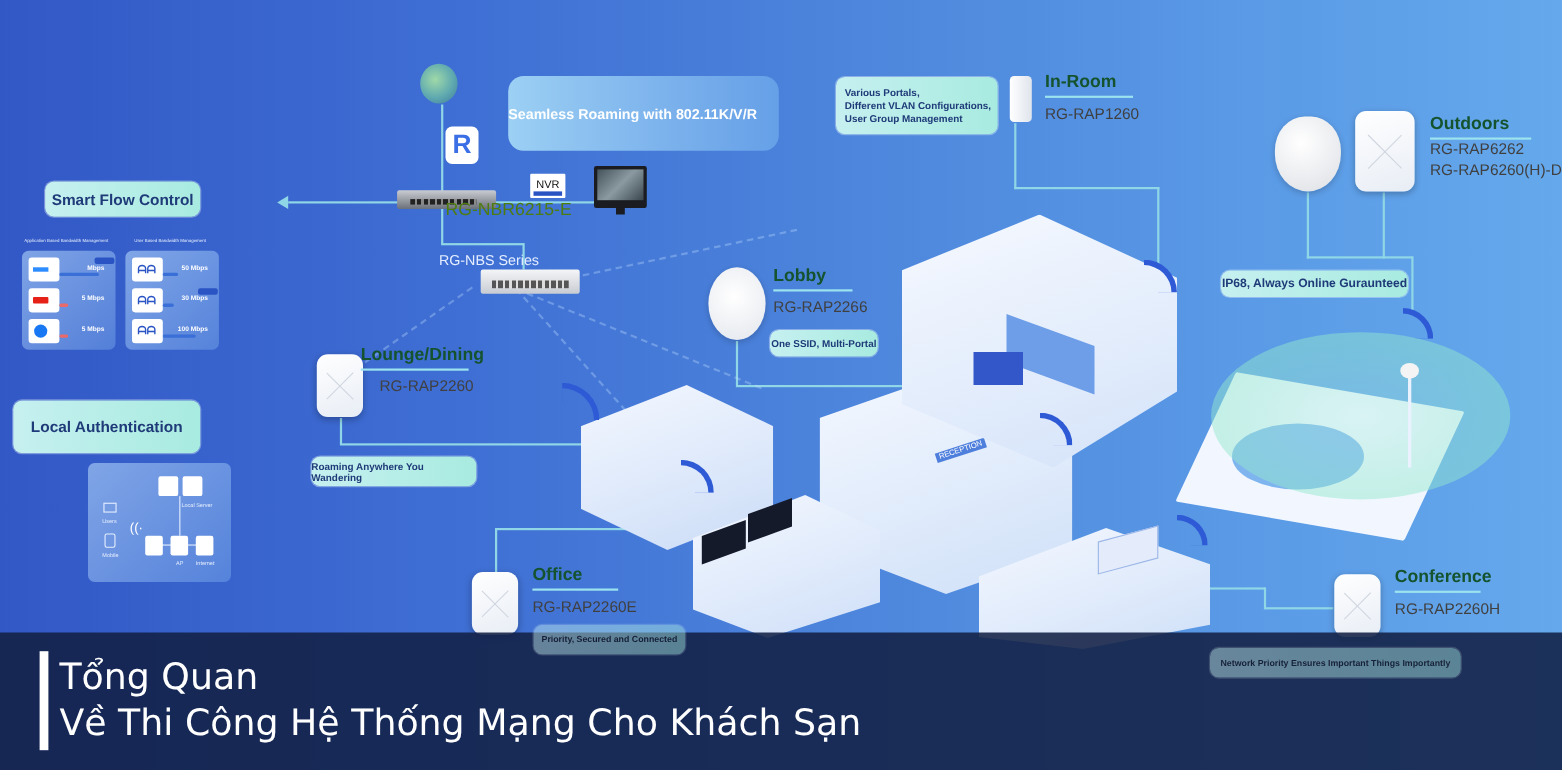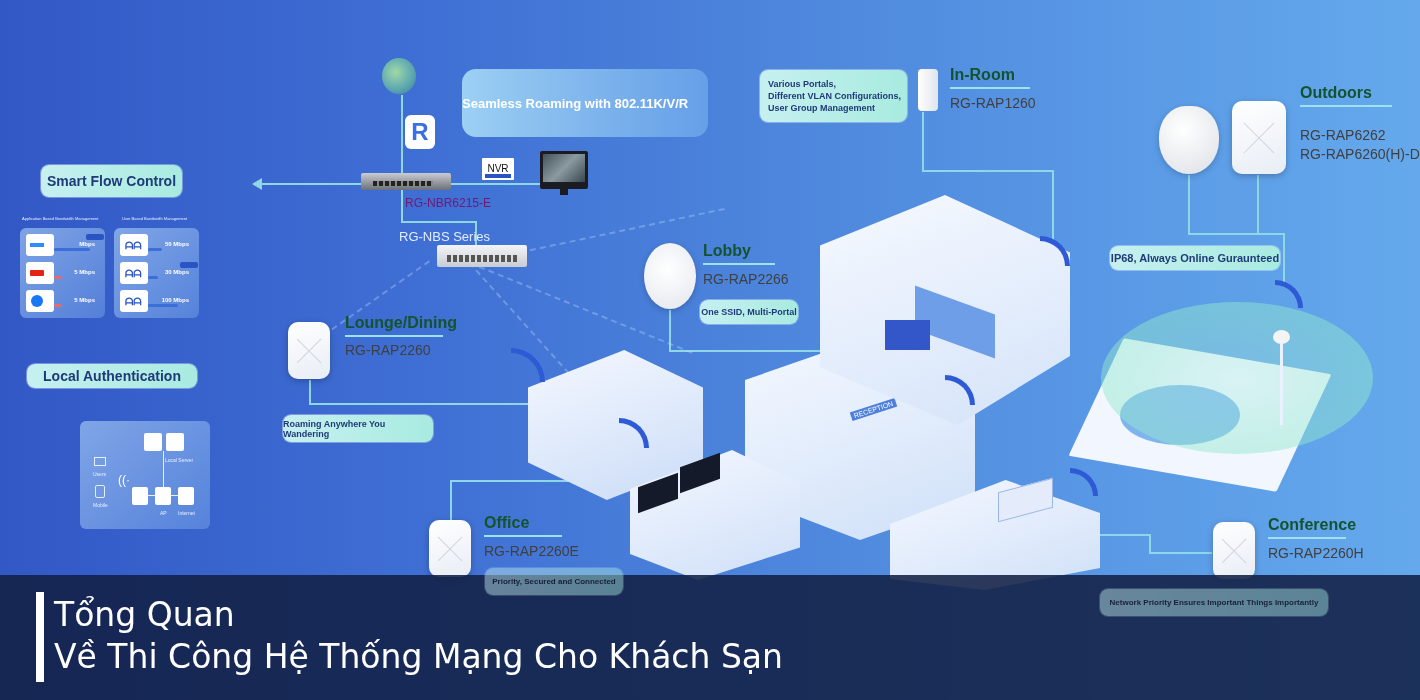--- a/index.html
+++ b/index.html
@@ -128,21 +128,21 @@
   </div>
   <div class="card-row" style="top:60px;">
     <div class="card-icon">
         <div style="position:absolute;left:5px;top:6px;font-size:10px;color:#2a54c4;font-weight:bold;">ᗩᗩ</div>
       </div>
     <div class="card-bar" style="width:30px;"></div>
     <div class="card-val">100 Mbps</div>
   </div>
 </div>
 
-<div class="pill" style="left:27px;top:364px;width:170px;height:24px;font-size:14px;">
+<div class="pill" style="left:12px;top:364px;width:170px;height:48px;font-size:14px;">
   <span>Local Authentication</span>
 </div>
 <div class="panel" style="left:80px;top:421px;width:130px;height:108px;">
   <div class="abs" style="left:14px;top:36px;width:12px;height:9px;border:1px solid #e6efff;"></div>
   <div class="abs" style="left:13px;top:50px;font-size:5px;color:#e6efff;">Users</div>
   <div class="abs" style="left:15px;top:64px;width:10px;height:13px;border:1px solid #e6efff;border-radius:2px;"></div>
   <div class="abs" style="left:13px;top:81px;font-size:5px;color:#e6efff;">Mobile</div>
   <div class="abs" style="left:38px;top:52px;font-size:12px;color:#fff;">((·</div>
   <div class="abs" style="left:64px;top:12px;width:18px;height:18px;background:#fff;border-radius:2px;"></div>
   <div class="abs" style="left:86px;top:12px;width:18px;height:18px;background:#fff;border-radius:2px;"></div>
@@ -154,21 +154,21 @@
   <div class="abs" style="left:80px;top:89px;font-size:5px;color:#e6efff;">AP</div>
   <div class="abs" style="left:98px;top:66px;width:16px;height:18px;background:#fff;border-radius:2px;"></div>
   <div class="abs" style="left:98px;top:89px;font-size:5px;color:#e6efff;">Internet</div>
 </div>
 
 <div class="abs" style="left:382px;top:58px;width:34px;height:36px;border-radius:50%;background:radial-gradient(circle at 40% 40%, #9fd9a8 0%, #5fa9b0 55%, #3d7a9a 100%);"></div>
 <div class="abs" style="left:405px;top:115px;width:30px;height:34px;background:#fff;border-radius:6px;color:#3a6fe6;font-weight:bold;font-size:24px;text-align:center;line-height:34px;">R</div>
 <div class="abs" style="left:361px;top:173px;width:90px;height:17px;background:linear-gradient(#c9ccd2,#6c7078);border-radius:2px;">
   <div style="position:absolute;left:12px;top:8px;width:60px;height:5px;background:repeating-linear-gradient(90deg,#222 0 4px,#888 4px 6px);"></div>
 </div>
-<div class="abs" style="left:405px;top:196px;font-size:12px;color:#701a75;">RG-NBR6215-E</div>
+<div class="abs" style="left:405px;top:182px;font-size:16px;color:#4d7c0f;">RG-NBR6215-E</div>
 <div class="abs" style="left:399px;top:229px;font-size:13px;color:#e3edff;">RG-NBS Series</div>
 <div class="abs" style="left:437px;top:245px;width:90px;height:22px;background:linear-gradient(#f4f5f7,#c8ccd3);border-radius:2px;">
   <div style="position:absolute;left:10px;top:10px;width:70px;height:7px;background:repeating-linear-gradient(90deg,#555 0 4px,#ddd 4px 6px);"></div>
 </div>
 <div class="abs" style="left:482px;top:158px;width:32px;height:22px;background:#fff;border-radius:1px;text-align:center;">
   <span style="font-size:10px;font-weight:normal;color:#111;line-height:14px;">NVR</span>
   <div style="position:absolute;left:3px;bottom:2px;width:26px;height:4px;background:#2a54c4;"></div>
 </div>
 <div class="abs" style="left:540px;top:151px;width:48px;height:38px;background:#1a1c22;border-radius:2px;">
   <div style="position:absolute;left:3px;top:3px;width:42px;height:28px;background:linear-gradient(135deg,#45535a,#8a9aa0 50%,#3b464e);"></div>
@@ -182,42 +182,42 @@
   <span>Various Portals,</span>
   <span>Different VLAN Configurations,</span>
   <span>User Group Management</span>
 </div>
 <div class="abs" style="left:918px;top:69px;width:20px;height:42px;background:linear-gradient(90deg,#ffffff,#dfe4ec);border-radius:4px;"></div>
 <div class="loc-title" style="left:950px;top:66px;width:80px;">In-Room</div>
 <div class="loc-model" style="left:950px;top:94px;">RG-RAP1260</div>
 
 <div class="abs" style="left:1159px;top:106px;width:60px;height:68px;border-radius:45% 45% 50% 50%;background:radial-gradient(circle at 40% 35%,#ffffff,#dcdfe4);box-shadow:0 2px 6px rgba(0,0,0,0.2);"></div>
 <div class="ap-square" style="left:1232px;top:101px;width:54px;height:73px;"></div>
-<div class="loc-title" style="left:1300px;top:84px;width:92px;">Outdoors</div>
+<div class="loc-title" style="left:1300px;top:104px;width:92px;">Outdoors</div>
 <div class="loc-model" style="left:1300px;top:126px;">RG-RAP6262</div>
 <div class="loc-model" style="left:1300px;top:145px;">RG-RAP6260(H)-D</div>
 <div class="pill" style="left:1110px;top:246px;width:170px;height:24px;font-size:11px;">
   <span>IP68, Always Online Guraunteed</span>
 </div>
 
 <div class="abs" style="left:1080px;top:360px;width:240px;height:110px;background:#f2f7ff;transform:skewY(-22deg) rotate(30deg);transform-origin:center;border-radius:2px;"></div>
 <div class="abs" style="left:1120px;top:385px;width:120px;height:60px;background:#7fb5ef;border-radius:50%;"></div>
 <div class="abs" style="left:1101px;top:302px;width:272px;height:152px;border-radius:50%;background:radial-gradient(ellipse at center, rgba(170,235,225,0.35) 0%, rgba(140,230,200,0.55) 100%);"></div>
 <div class="abs" style="left:1280px;top:335px;width:3px;height:90px;background:#eaf2ff;"></div>
 <div class="abs" style="left:1273px;top:330px;width:17px;height:14px;border-radius:50%;background:#f4f4f4;"></div>
 
 <div class="abs" style="left:644px;top:243px;width:52px;height:66px;border-radius:50%;background:radial-gradient(circle at 45% 40%,#ffffff,#e2e6ec);box-shadow:0 2px 6px rgba(0,0,0,0.2);"></div>
 <div class="loc-title" style="left:703px;top:242px;width:72px;">Lobby</div>
 <div class="loc-model" style="left:703px;top:270px;">RG-RAP2266</div>
 <div class="pill" style="left:700px;top:300px;width:98px;height:24px;font-size:9px;">
   <span>One SSID, Multi-Portal</span>
 </div>
 
 <div class="ap-square" style="left:288px;top:322px;width:42px;height:57px;"></div>
-<div class="loc-title" style="left:345px;top:314px;width:98px;">Lounge/Dining</div>
+<div class="loc-title" style="left:328px;top:314px;width:98px;">Lounge/Dining</div>
 <div class="loc-model" style="left:345px;top:341px;">RG-RAP2260</div>
 <div class="pill" style="left:283px;top:415px;width:150px;height:27px;font-size:9px;">
   <span>Roaming Anywhere You Wandering</span>
 </div>
 
 <div class="abs" style="left:520px;top:190px;width:600px;height:390px;">
 
   <div class="room" style="left:8px;top:160px;width:175px;height:150px;clip-path:polygon(0 25%,55% 0,100% 25%,100% 75%,45% 100%,0 75%);background:linear-gradient(160deg,#f4f8ff,#cbdcf7);"></div>
 
   <div class="room" style="left:225px;top:150px;width:230px;height:200px;clip-path:polygon(0 20%,50% 0,100% 22%,100% 80%,50% 100%,0 78%);background:linear-gradient(160deg,#f4f8ff,#cfe0f8);"></div>

